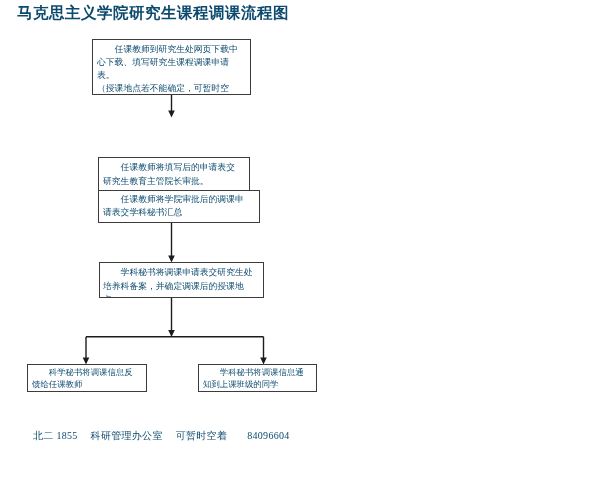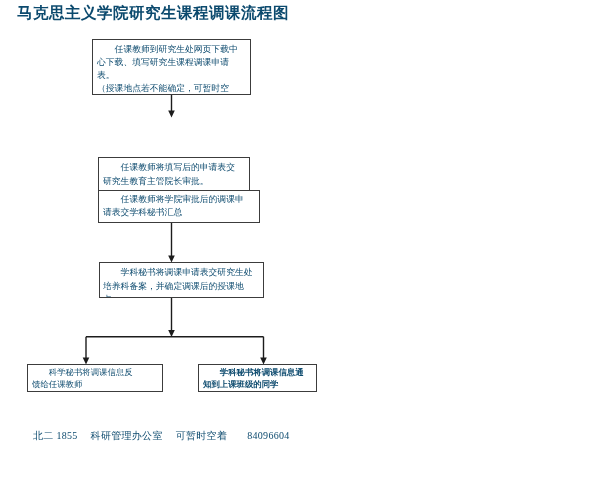--- a/index.html
+++ b/index.html
@@ -14,22 +14,22 @@
   .connectors{position:absolute;left:0;top:0;}
   .fbox{
     position:absolute;box-sizing:border-box;border:1px solid #3c3c3c;background:#ffffff;
     overflow:hidden;
   }
   .ftext{white-space:pre-line;text-indent:2em;}
   .b1{left:92px; top:39px; width:159px;height:56px;font-size:8.8px;line-height:13px;  padding:3px 4px 0;}
   .b2{left:98px; top:117px;width:152px;height:43px;font-size:8.8px;line-height:13.5px;padding:3px 4px 0;margin-top:40px;}
   .b3{left:98px; top:190px;width:162px;height:33px;font-size:8.8px;line-height:13px;  padding:2px 4px 0;}
   .b4{left:99px; top:262px;width:165px;height:36px;font-size:8.8px;line-height:13.5px;padding:3px 3px 0;}
-  .b5{left:27px; top:364px;width:136px;height:28px;font-size:8.4px;line-height:11.5px;padding:2px 4px 0;}
-  .b6{left:198px;top:364px;width:119px;height:28px;font-size:8.4px;line-height:11.5px;padding:2px 4px 0;font-weight:bold;}
+  .b5{left:27px; top:364px;width:120px;height:28px;font-size:8.4px;line-height:11.5px;padding:2px 4px 0;}
+  .b6{left:198px;top:364px;width:119px;height:28px;font-size:8.4px;line-height:11.5px;padding:2px 4px 0;}
   .footer{position:absolute;left:33px;top:429px;font-size:10px;white-space:nowrap;letter-spacing:0.3px;}
   .footer .gap-sm{margin-left:13px;}
   .footer .gap-lg{margin-left:20px;}
 </style>
 </head>
 <body>
 
 <div class="page">
 
   <div class="title">马克思主义学院研究生课程调课流程图</div>

